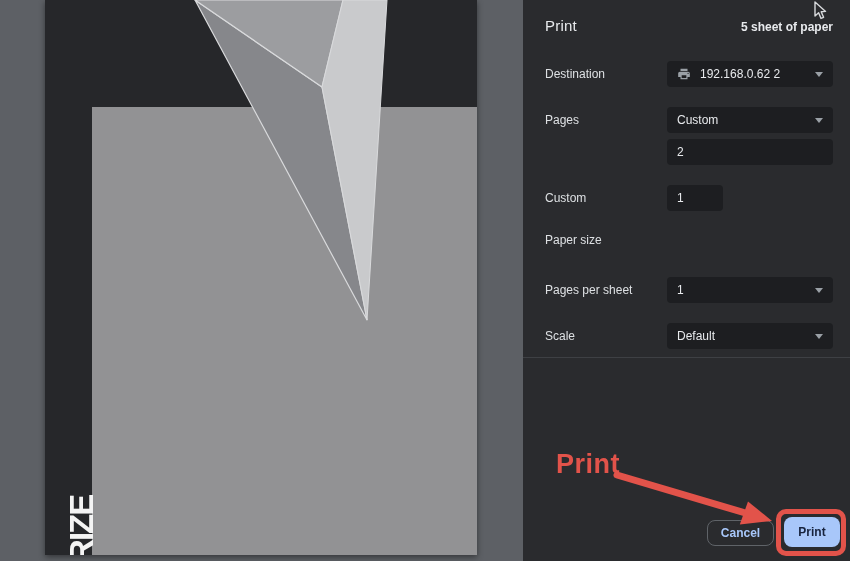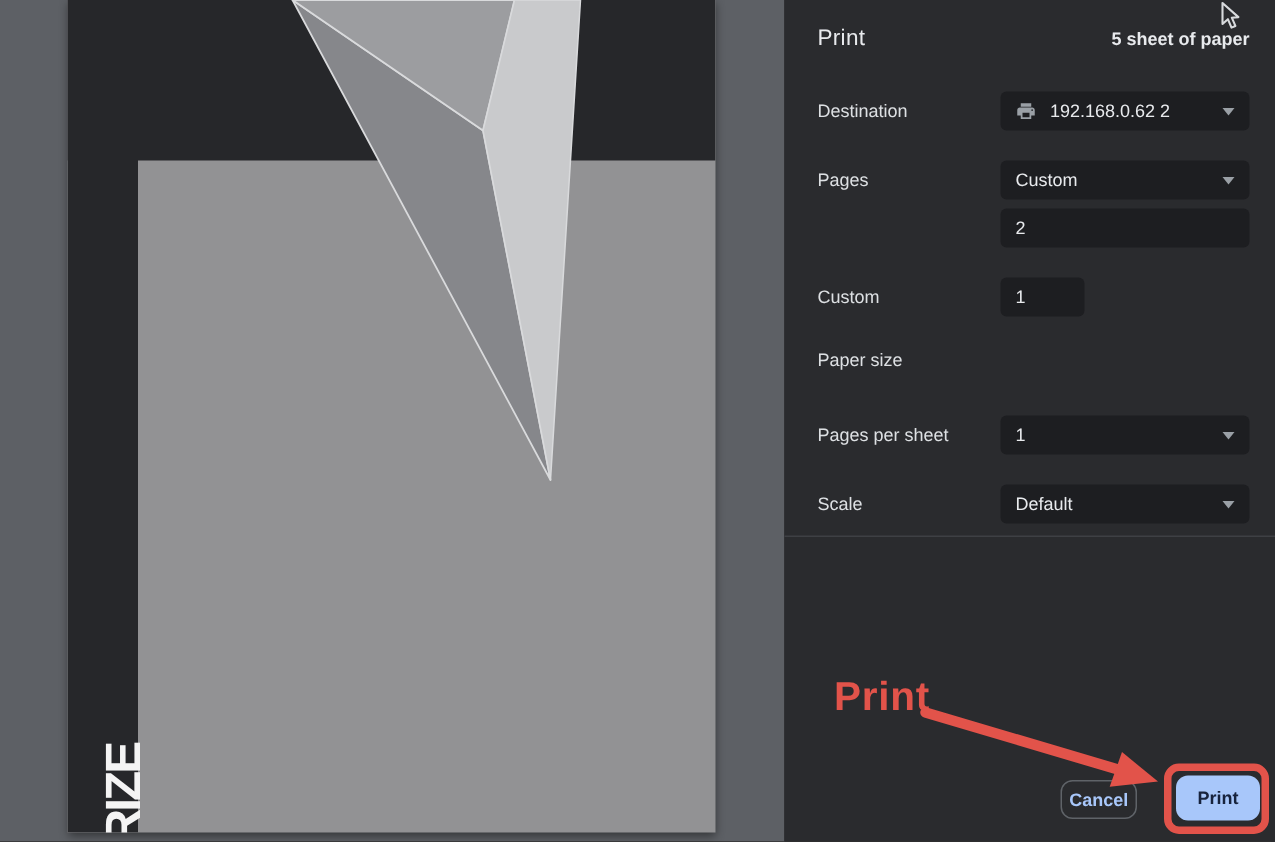--- a/index.html
+++ b/index.html
@@ -58,21 +58,21 @@
   .txt-input.small { width:56px; }
   .divider { position:absolute; left:0; right:0; top:357px; border-top:1px solid #3e4044; }
   .link-row {
     position:absolute; left:22px; right:17px; height:15px;
     display:flex; justify-content:space-between; align-items:center; cursor:pointer;
   }
   .link-row .link-txt { font-size:12px; color:#e4e6e9; }
   .ext-ic { display:flex; }
   
   .btn-cancel {
-    position:absolute; left:184px; top:520px; width:51px; height:26px;
+    position:absolute; left:184px; top:520px; width:67px; height:26px;
     background:transparent; border:1px solid #5f6368; border-radius:8px;
     color:#a8c7fa; font-size:12px; font-weight:700; font-family:inherit; cursor:pointer;
   }
   .btn-print {
     position:absolute; left:261px; top:517px; width:56px; height:30px;
     background:#a8c7fa; border:none; border-radius:8px;
     color:#17233d; font-size:12px; font-weight:700; font-family:inherit; cursor:pointer;
   }
   
   .annot { position:absolute; left:0; top:0; width:850px; height:561px; pointer-events:none; }

